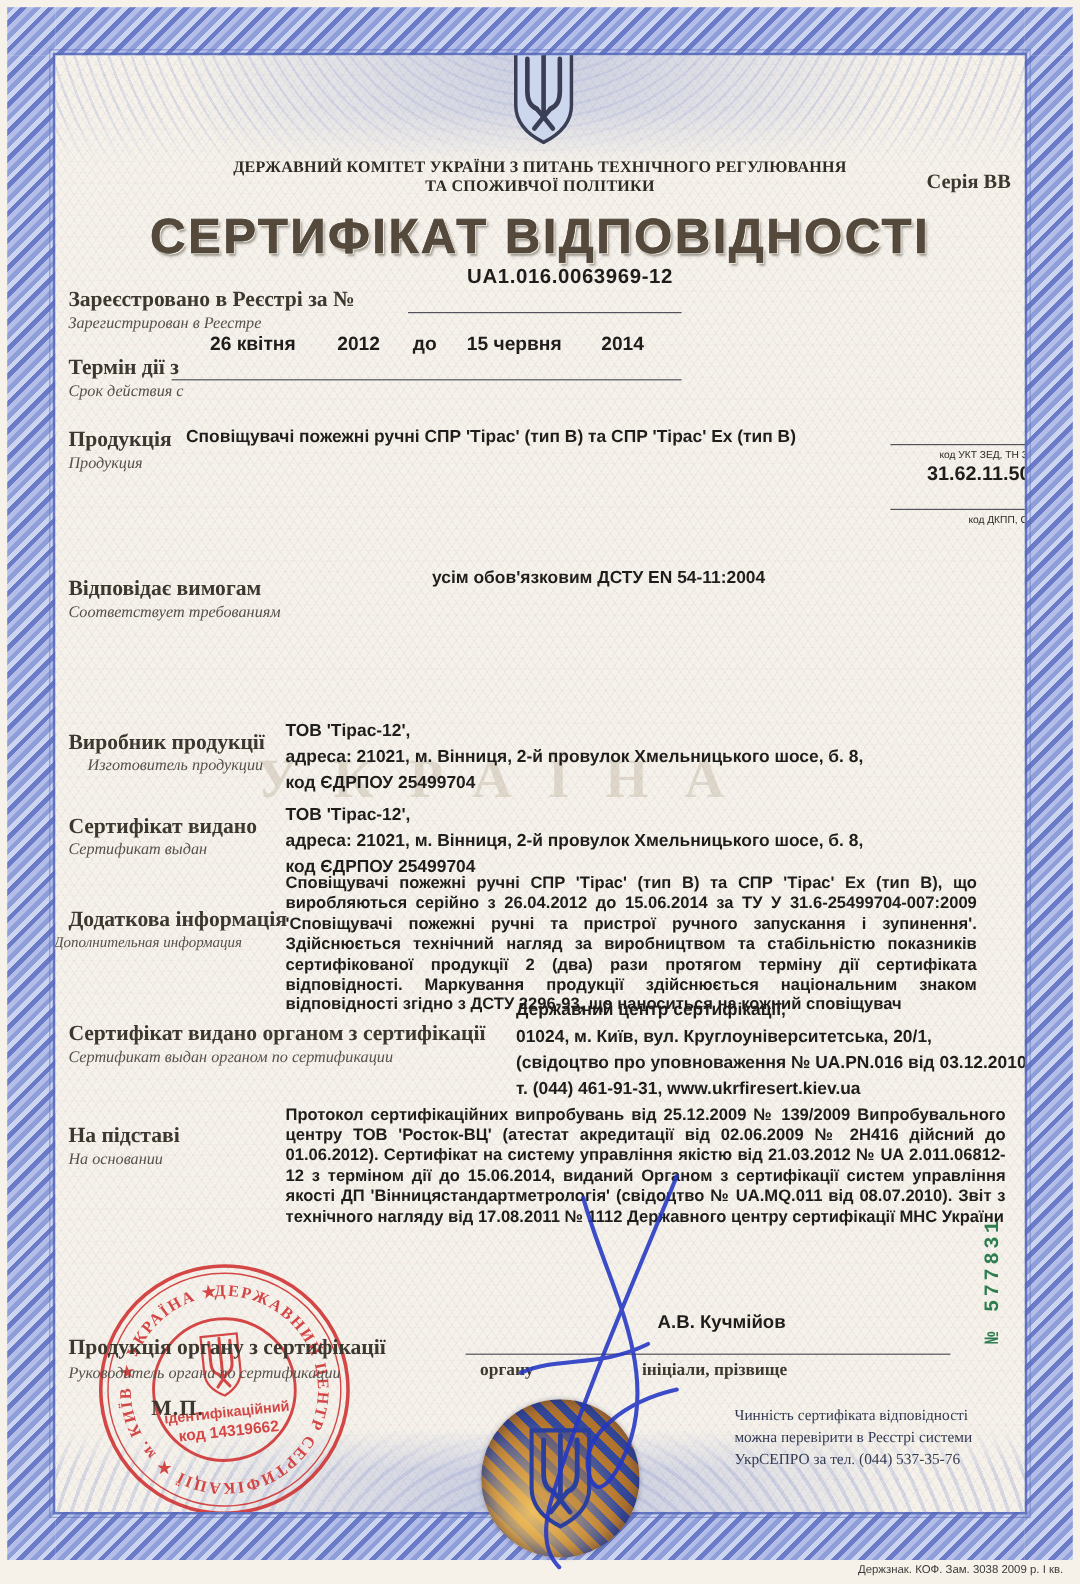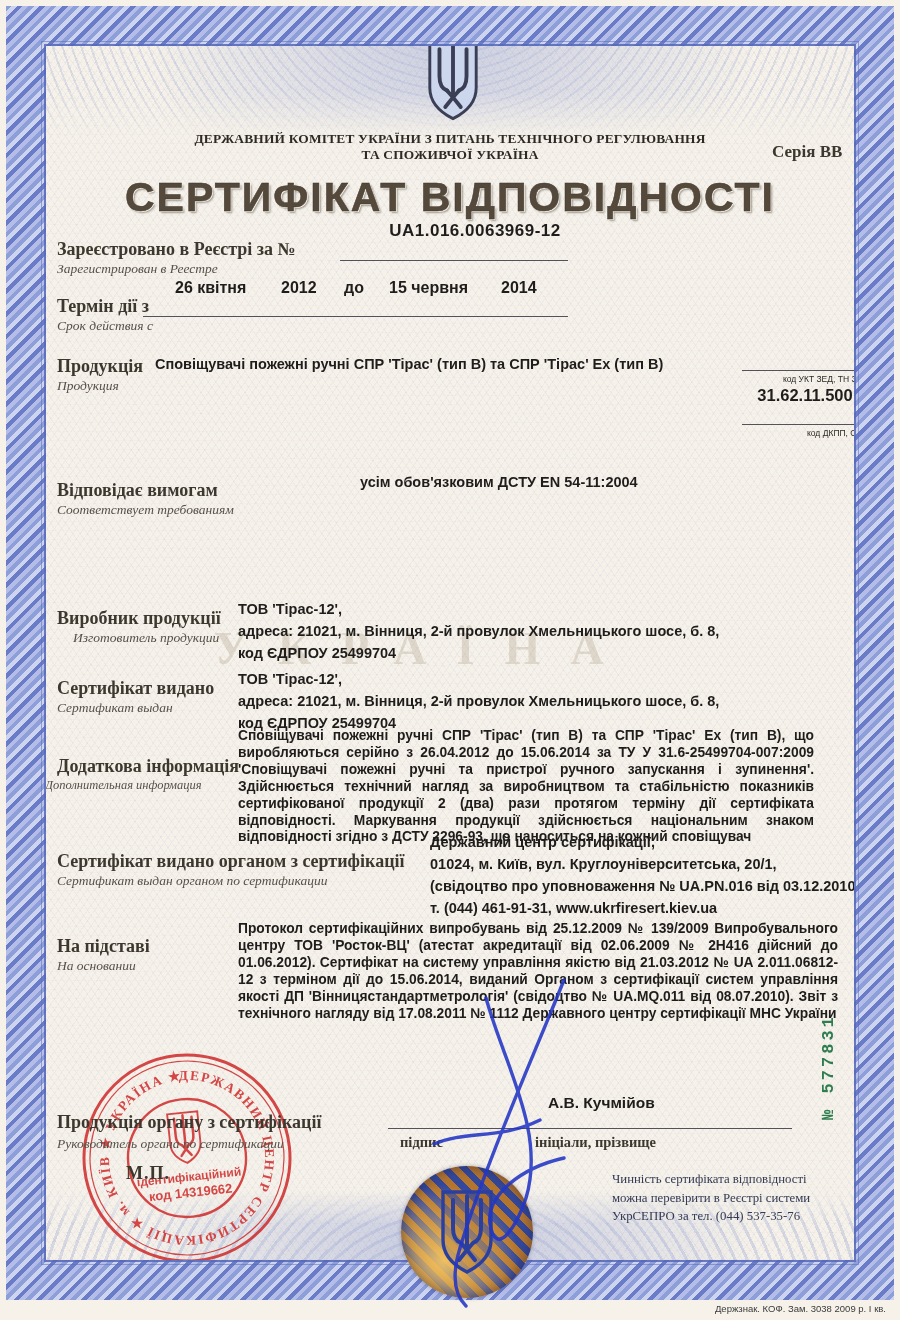--- a/index.html
+++ b/index.html
@@ -100,21 +100,21 @@
     <g fill="none" stroke="#3a3f55" stroke-width="4" stroke-linecap="round">
       <path d="M16 12 V40 Q16 52 24 55"></path>
       <path d="M44 12 V40 Q44 52 36 55"></path>
       <path d="M30 8 V62"></path>
       <path d="M24 55 L30 62 L36 55"></path>
       <path d="M30 62 L22 72 M30 62 L38 72"></path>
     </g>
   </svg>
 
   <div class="abs hdr" style="top:131px">ДЕРЖАВНИЙ КОМІТЕТ УКРАЇНИ З ПИТАНЬ ТЕХНІЧНОГО РЕГУЛЮВАННЯ</div>
-  <div class="abs hdr" style="top:147px">ТА СПОЖИВЧОЇ УКРАЇНА</div>
+  <div class="abs hdr" style="top:147px">ТА СПОЖИВЧОЇ ПОЛІТИКИ</div>
   <div class="abs lab" style="left:772px;top:142px;font-size:17px">Серія ВВ</div>
 
   <div class="abs title" style="top:174px">СЕРТИФІКАТ ВІДПОВІДНОСТІ</div>
   <div class="abs val" style="left:475px;top:221px;transform:translateX(-50%);font-size:17px;letter-spacing:.5px">UA1.016.0063969-12</div>
 
   <div class="abs lab" style="left:57px;top:239px">Зареєстровано в Реєстрі за №</div>
   <div class="rule" style="left:340px;top:260px;width:228px"></div>
   <div class="abs rus" style="left:57px;top:261px">Зарегистрирован в Реестре</div>
 
   <div class="abs val" style="left:175px;top:279px;font-size:16px">26 квітня</div>
@@ -124,21 +124,21 @@
   <div class="abs val" style="left:501px;top:279px;font-size:16px">2014</div>
   <div class="abs lab" style="left:57px;top:296px">Термін дії з</div>
   <div class="rule" style="left:143px;top:316px;width:425px"></div>
   <div class="abs rus" style="left:57px;top:318px">Срок действия с</div>
 
   <div class="abs lab" style="left:57px;top:356px">Продукція</div>
   <div class="abs rus" style="left:57px;top:378px">Продукция</div>
   <div class="abs val" style="left:155px;top:356px;width:565px;white-space:normal">Сповіщувачі пожежні ручні СПР 'Тірас' (тип В) та СПР 'Тірас' Ех (тип В)</div>
   <div class="rule" style="left:742px;top:370px;width:126px"></div>
   <div class="abs small-code" style="left:742px;top:374px;width:126px">код УКТ ЗЕД, ТН ЗЕД</div>
-  <div class="abs val" style="left:742px;top:386px;width:126px;text-align:center;font-size:16.5px">31.62.11.500</div>
+  <div class="abs val" style="left:742px;top:386px;width:126px;text-align:right;font-size:16.5px">31.62.11.500</div>
   <div class="rule" style="left:742px;top:424px;width:126px"></div>
   <div class="abs small-code" style="left:742px;top:428px;width:126px">код ДКПП, ОКП</div>
 
   <div class="abs lab" style="left:57px;top:480px">Відповідає вимогам</div>
   <div class="abs rus" style="left:57px;top:502px">Соответствует требованиям</div>
   <div class="abs val" style="left:360px;top:474px">усім обов'язковим ДСТУ EN 54-11:2004</div>
 
   <div class="abs watermark" style="left:214px;top:622px">УКРАЇНА</div>
 
   <div class="abs lab" style="left:57px;top:608px">Виробник продукції</div>
@@ -165,21 +165,21 @@
   <div class="abs val" style="left:430px;top:900px">т. (044) 461-91-31, www.ukrfiresert.kiev.ua</div>
 
   <div class="abs lab" style="left:57px;top:936px">На підставі</div>
   <div class="abs rus" style="left:57px;top:958px">На основании</div>
   <div class="abs para" style="left:238px;top:921px;width:600px">Протокол сертифікаційних випробувань від 25.12.2009 № 139/2009 Випробувального центру ТОВ 'Росток-ВЦ' (атестат акредитації від 02.06.2009 № 2Н416 дійсний до 01.06.2012). Сертифікат на систему управління якістю від 21.03.2012 № UA 2.011.06812-12 з терміном дії до 15.06.2014, виданий Органом з сертифікації систем управління якості ДП 'Вінницястандартметрологія' (свідоцтво № UA.MQ.011 від 08.07.2010). Звіт з технічного нагляду від 17.08.2011 № 1112 Державного центру сертифікації МНС України</div>
 
   <div class="abs val" style="left:548px;top:1094px;font-size:15.5px">А.В. Кучмійов</div>
   <div class="abs lab" style="left:57px;top:1112px;z-index:5">Продукція органу з сертифікації</div>
   <div class="rule" style="left:388px;top:1128px;width:404px;z-index:5"></div>
   <div class="abs rus" style="left:57px;top:1136px;z-index:5">Руководитель органа по сертификации</div>
-  <div class="abs lab" style="left:400px;top:1134px;font-size:14.5px">підпис</div>
+  <div class="abs lab" style="left:400px;top:1134px;font-size:14.5px">органу</div>
   <div class="abs lab" style="left:535px;top:1134px;font-size:14.5px">ініціали, прізвище</div>
   <div class="abs lab" style="left:126px;top:1163px;letter-spacing:1px;z-index:5">М.П.</div>
 
   <svg class="stamp" viewBox="0 0 216 216">
     <g stroke="#cf2a2a" fill="none">
       <circle cx="108" cy="108" r="103" stroke-width="3"></circle>
       <circle cx="108" cy="108" r="97" stroke-width="1.2"></circle>
       <circle cx="108" cy="108" r="59" stroke-width="2.4"></circle>
     </g>
     <path id="ringpath" d="M108 30 a78 78 0 1 1 -0.01 0" fill="none"></path>

